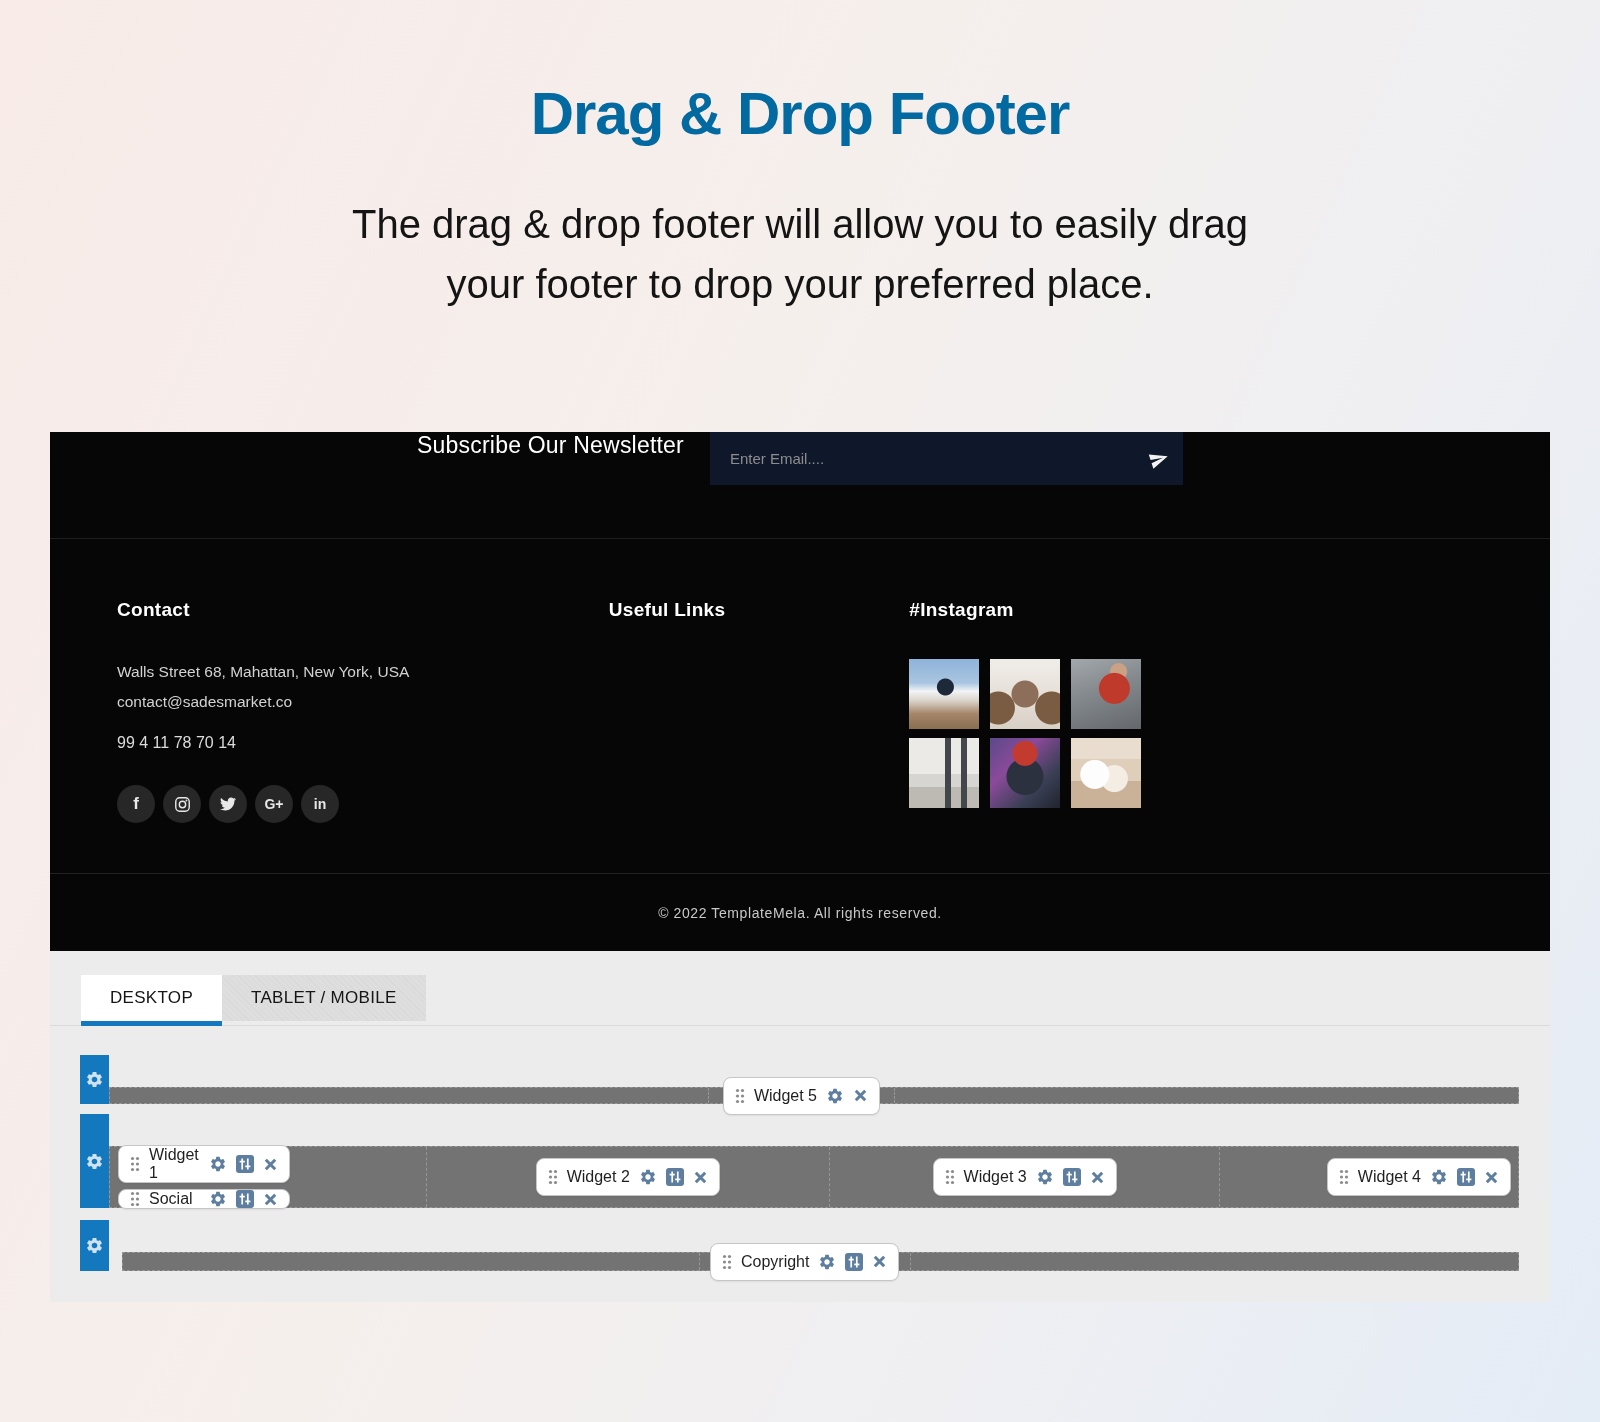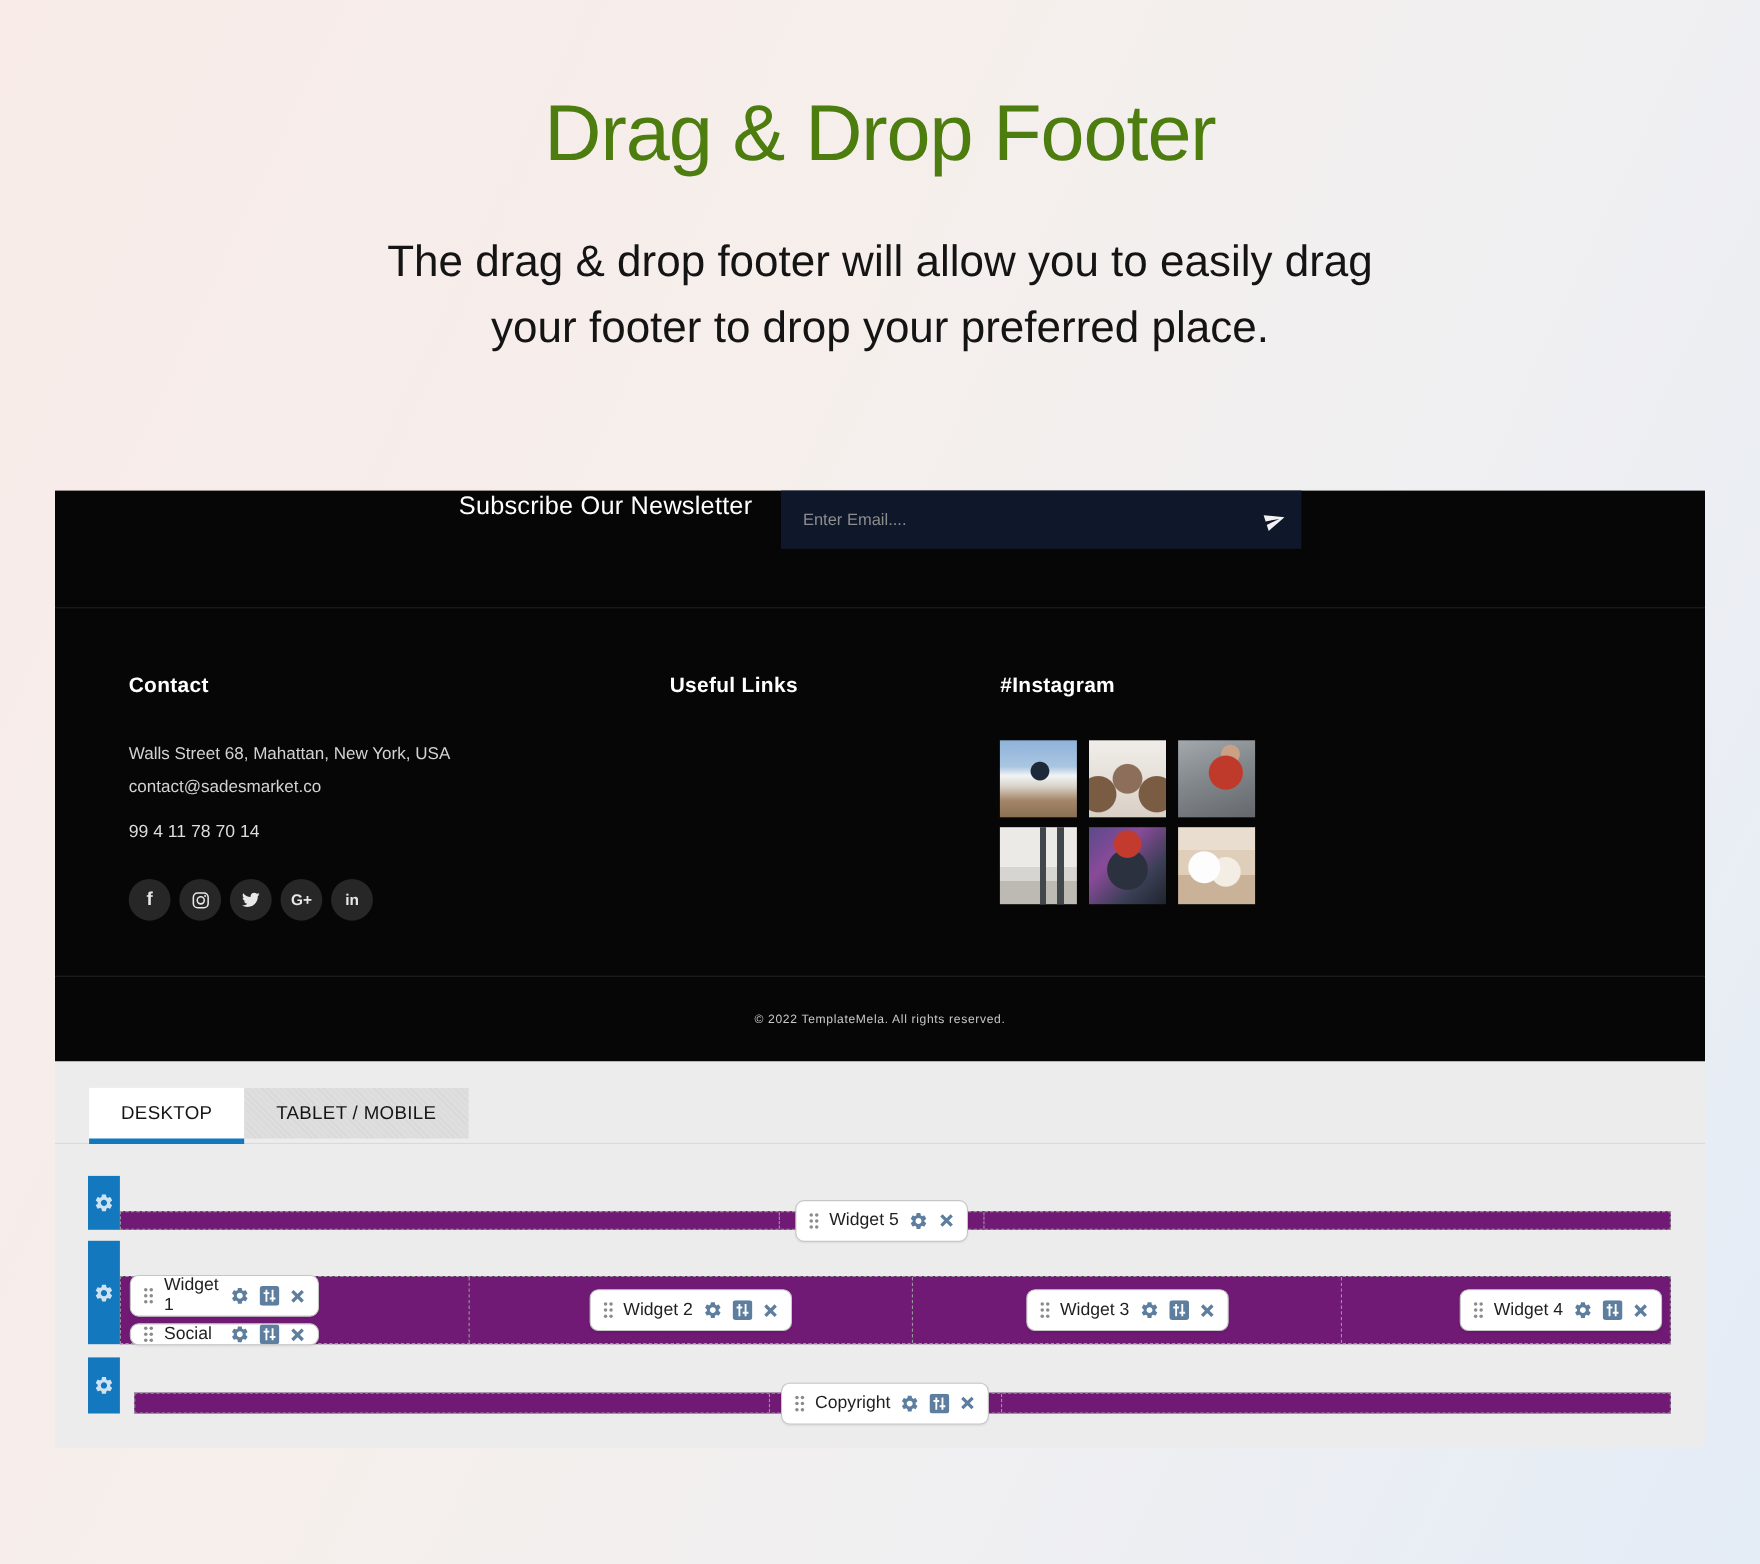--- a/index.html
+++ b/index.html
@@ -5,21 +5,21 @@
   * { margin:0; padding:0; box-sizing:border-box; }
   html,body { width:1600px; height:1422px; overflow:hidden; }
   body {
     font-family:"Liberation Sans", sans-serif;
     background:linear-gradient(115deg,#f8ebe8 0%,#f5efec 42%,#efeff2 70%,#e4ecf6 100%);
     color:#111;
   }
 
   
   .hero { text-align:center; padding-top:78px; }
-  .hero h1 { font-size:72px; font-weight:400; letter-spacing:-1px; color:#4d7c0f; line-height:1.2; }
+  .hero h1 { font-size:60px; font-weight:700; letter-spacing:-1px; color:#0369a1; line-height:1.2; }
   .hero .sub { margin-top:44px; font-size:40px; font-weight:400; color:#141414; line-height:1.5; }
 
   
   .panel { width:1500px; margin:118px auto 0; }
 
   
   .footer-preview { background:#060606; }
   .nl { height:107px; display:flex; align-items:flex-start; justify-content:center; gap:26px;
         border-bottom:1px solid #1e1e1e; }
   .nl-label { color:#fff; font-size:23px; font-weight:500; letter-spacing:0.2px; }
@@ -65,38 +65,38 @@
   .insta-5 { background:
       radial-gradient(circle at 50% 22%, #c23b2e 0 12px, transparent 13px),
       radial-gradient(circle at 50% 55%, #2c3140 0 18px, transparent 19px),
       linear-gradient(135deg,#5a4a8a 0%,#8a4a9a 35%,#3a3f55 70%,#20242e 100%); }
   .insta-6 { background:
       radial-gradient(circle at 34% 52%, #fdfdfd 0 14px, transparent 15px),
       radial-gradient(circle at 62% 58%, #f3ede4 0 13px, transparent 14px),
       linear-gradient(180deg,#e9ddd0 0 30%,#dfcfba 30% 62%,#c9b298 62% 100%); }
 
   .copyright { height:78px; border-top:1px solid #212121; display:flex; align-items:center;
-        justify-content:center; color:#c9c9c9; font-size:11px; letter-spacing:0.6px; }
+        justify-content:center; color:#c9c9c9; font-size:14px; letter-spacing:0.6px; }
 
   
   .editor { background:var(--panel_bg,#ececec); padding-bottom:31px; }
   .tabbar { padding:24px 0 0 31px; display:flex; align-items:flex-start;
         border-bottom:1px solid #dadada; height:75px; }
   .tab { height:46px; display:flex; align-items:center; padding:0 29px; font-size:17px;
         font-weight:500; letter-spacing:0.3px; color:#151515; cursor:pointer; }
   .tab.active { background:#fff; border-bottom:5px solid var(--accent_blue,#1478be); height:51px; }
   .tab.inactive { background:repeating-linear-gradient(45deg,#dedede 0 3px,#d9d9d9 3px 4px); }
 
   .rows { padding:29px 31px 0 30px; }
   .erow { display:flex; }
   .erow + .erow.gap10 { margin-top:10px; }
   .erow + .erow.gap12 { margin-top:12px; }
   .row-handle { width:29px; background:var(--accent_blue,#1478be); display:flex;
         align-items:center; justify-content:center; cursor:pointer; flex:none; }
-  .row-cells { flex:1; display:flex; background:#701a75; border:1px dashed #979797;margin-top:32px; }
+  .row-cells { flex:1; display:flex; background:#737373; border:1px dashed #979797;margin-top:32px; }
   .cell { border-right:1px dashed #979797; display:flex; align-items:center; }
   .cell:last-child { border-right:none; }
   .c-center { justify-content:center; }
   .c-right  { justify-content:flex-end; padding-right:7px; }
   .c-stack  { flex-direction:column; align-items:flex-start; justify-content:center;
         gap:6px; padding:6px 8px; }
   .h49 { height:49px; } .h94 { height:94px; } .h48 { height:51px;gap:13px; }
 
   .chip { height:38px; background:#fff; border:1px solid #c6c6c6; border-radius:8px;
         display:inline-flex; align-items:center; gap:9px; padding:0 11px;

